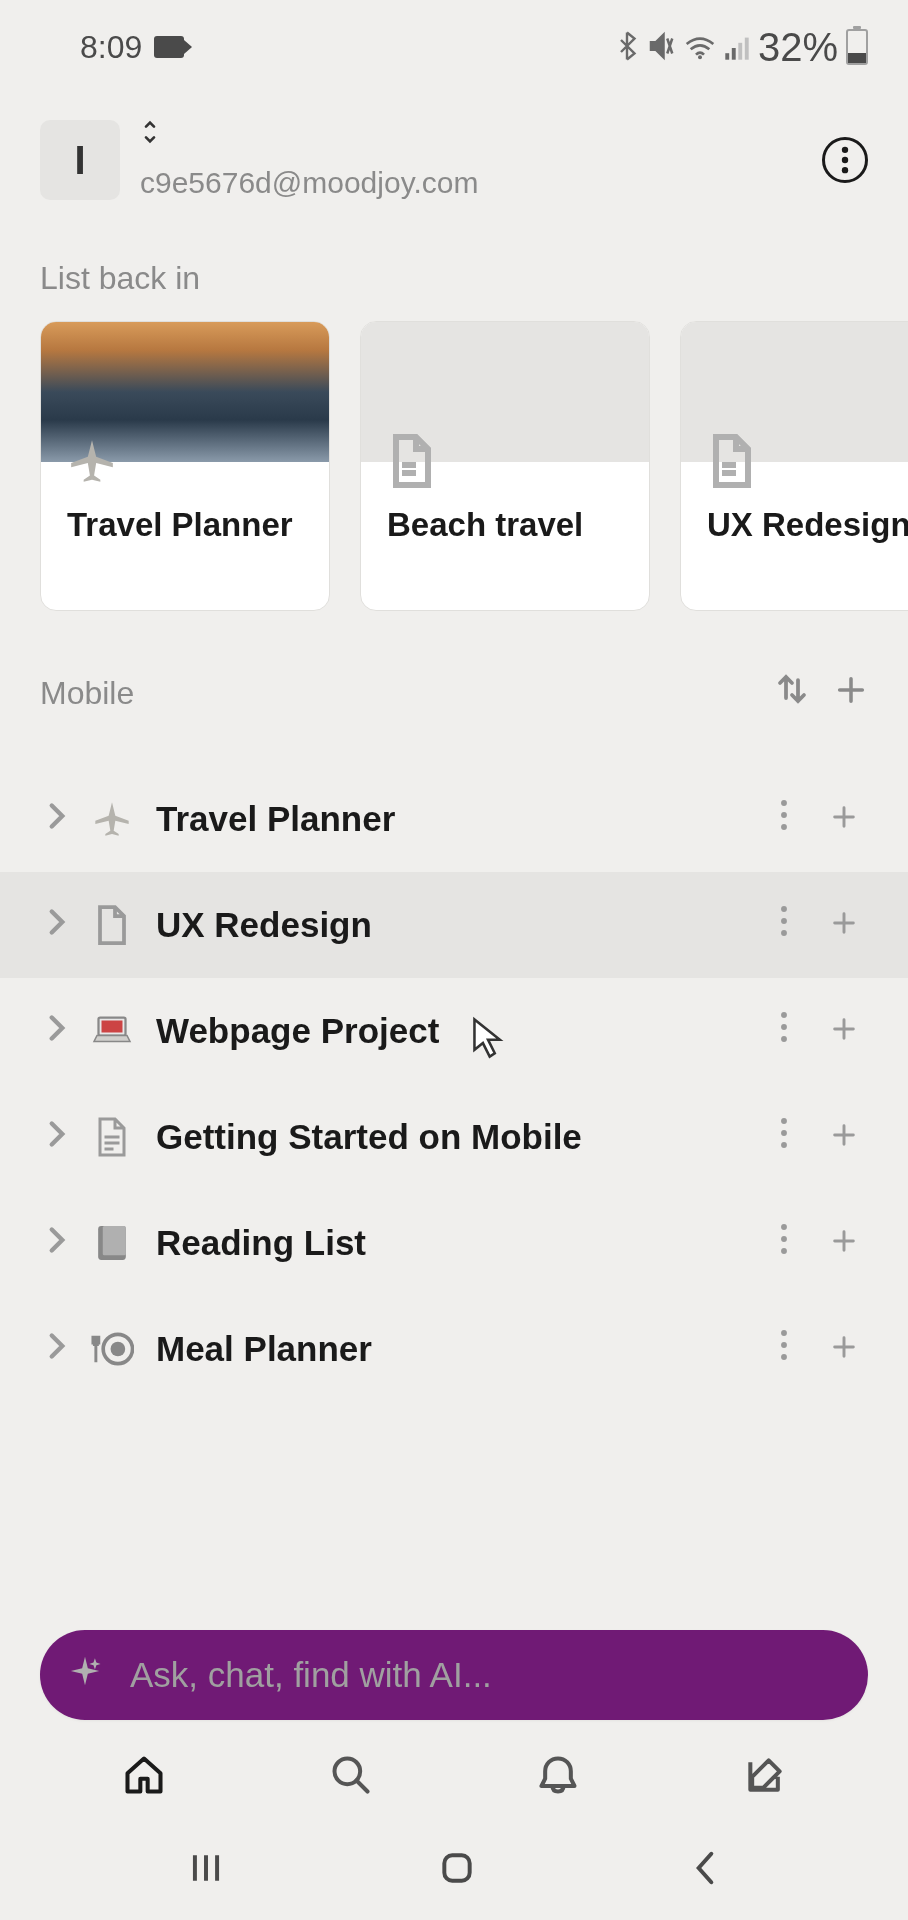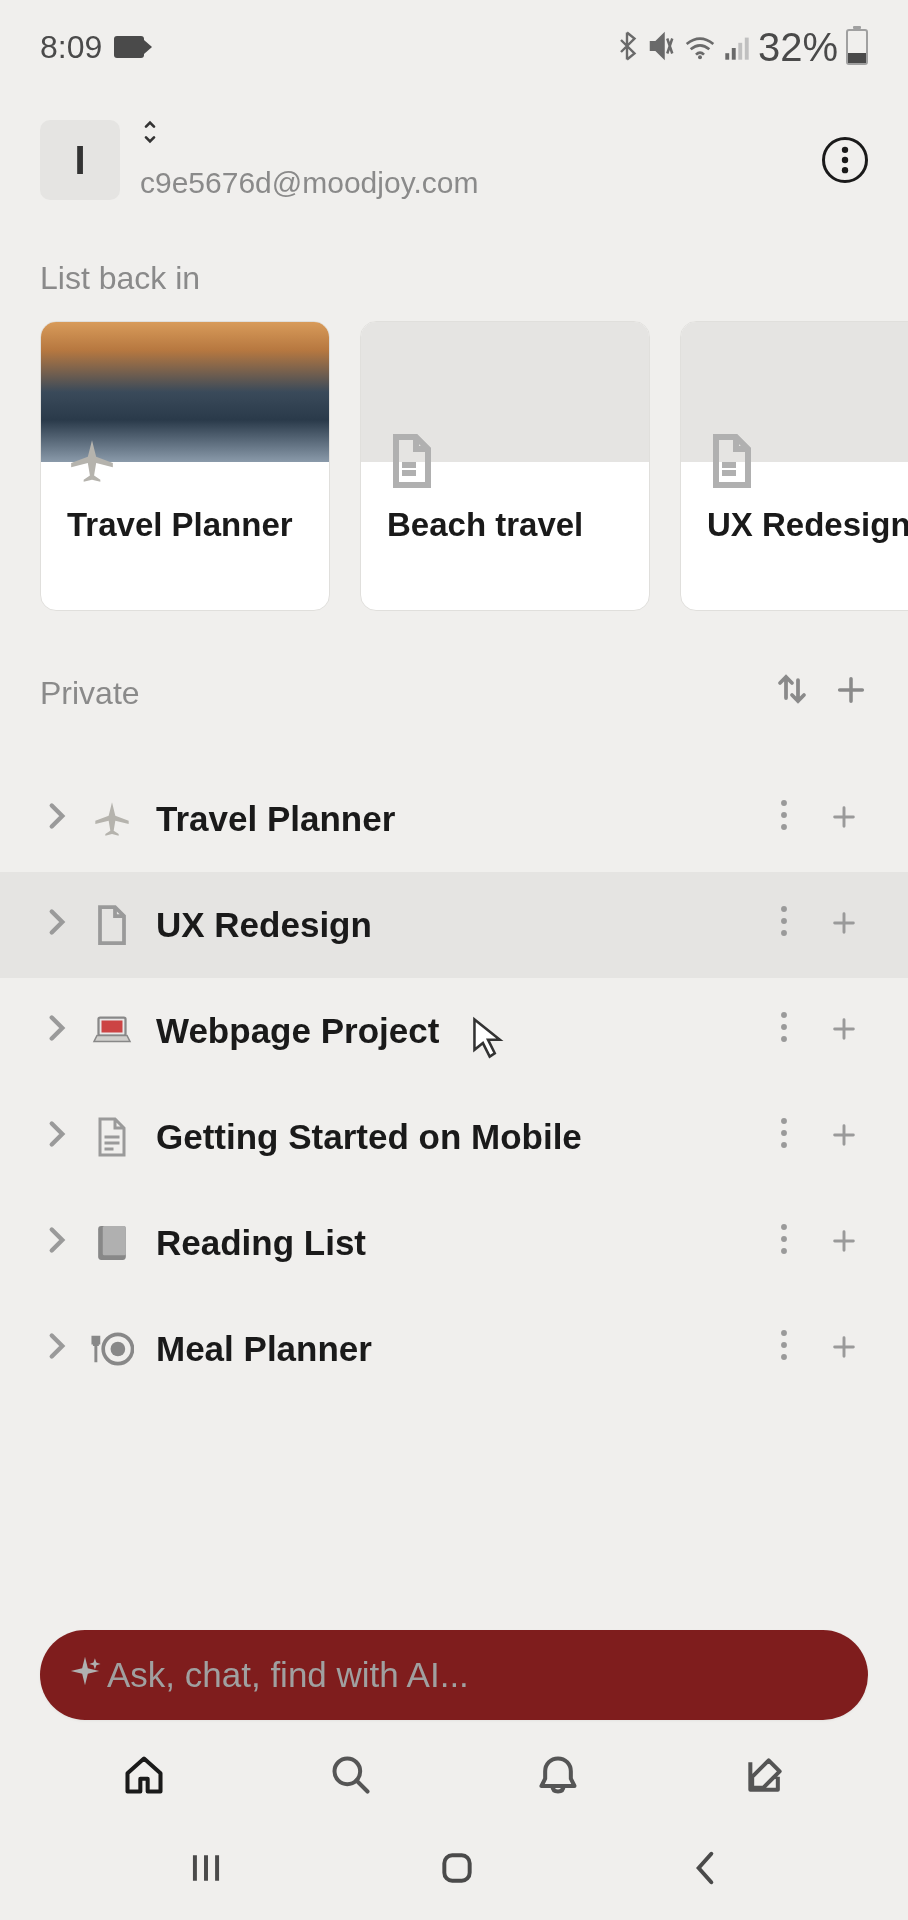--- a/index.html
+++ b/index.html
@@ -14,20 +14,21 @@
 
     
     .status-bar {
       display: flex;
       justify-content: space-between;
       align-items: center;
       padding: 24px 40px 10px 40px;
       height: 80px;
       color: #4a4a4a;
       font-size: 32px;
+      margin-left: 40px;
     }
     .status-left { display: flex; align-items: center; gap: 12px; }
     .status-right { display: flex; align-items: center; gap: 8px; font-size: 40px;}
     .video-icon { width: 30px; height: 22px; background: #4a4a4a; border-radius: 3px; position: relative; }
     .video-icon::after { content:''; position:absolute; right:-8px; top:4px; width:0; height:0; border-top:7px solid transparent; border-bottom:7px solid transparent; border-left:8px solid #4a4a4a; }
     .battery-shell { width: 22px; height: 36px; border: 2px solid #a0a0a0; border-radius: 3px; position: relative; display:flex; align-items:flex-end;}
     .battery-shell::before { content:''; position:absolute; top:-5px; left:5px; width:8px; height:3px; background:#a0a0a0; border-radius:1px;}
     .battery-fill { width:100%; height:32%; background:#4a4a4a; }
 
     
@@ -158,26 +159,26 @@
     }
     .row-action { color: #9a9a9a; font-size: 36px; padding: 0 10px; }
 
     
     .ai-bar {
       position: absolute;
       bottom: 200px;
       left: 40px;
       right: 40px;
       height: 90px;
-      background: #7f1d1d;
+      background: #701a75;
       border-radius: 45px;
       display: flex;
       align-items: center;
       padding: 0 28px;
-      gap: 5px;
+      gap: 28px;
       box-shadow: 0 1px 3px rgba(0,0,0,0.05);
     }
     .ai-sparkle { color: #b0b0b0; font-size: 34px; }
     .ai-placeholder { color: #a0a0a0; font-size: 35px; }
 
     
     .bottom-tabs {
       position: absolute;
       bottom: 100px;
       left: 0;
@@ -302,21 +303,21 @@
     <div class="card-icon">
       <svg width="48" height="56" viewBox="0 0 24 28">
           <path class="doc-icon-svg" d="M4 2 L14 2 L20 8 L20 26 L4 26 Z M14 2 L14 8 L20 8 M7 16 L14 16 M7 20 L14 20"></path>
         </svg>
     </div>
     <div class="card-title">UX Redesign</div>
   </div>
 </div>
 
 <div class="private-header">
-  <span class="private-label">Private</span>
+  <span class="private-label">Mobile</span>
   <div class="private-actions">
     <span>
       <svg width="36" height="36" viewBox="0 0 24 24">
           <path d="M8 4 L8 18 M4 8 L8 4 L12 8 M16 20 L16 6 M12 16 L16 20 L20 16" stroke="#8a8a8a" stroke-width="2.5" fill="none" stroke-linecap="round"></path>
         </svg>
     </span>
     <span>
       <svg width="34" height="34" viewBox="0 0 24 24">
           <path d="M12 4 L12 20 M4 12 L20 12" stroke="#8a8a8a" stroke-width="2.5" stroke-linecap="round"></path>
         </svg>

